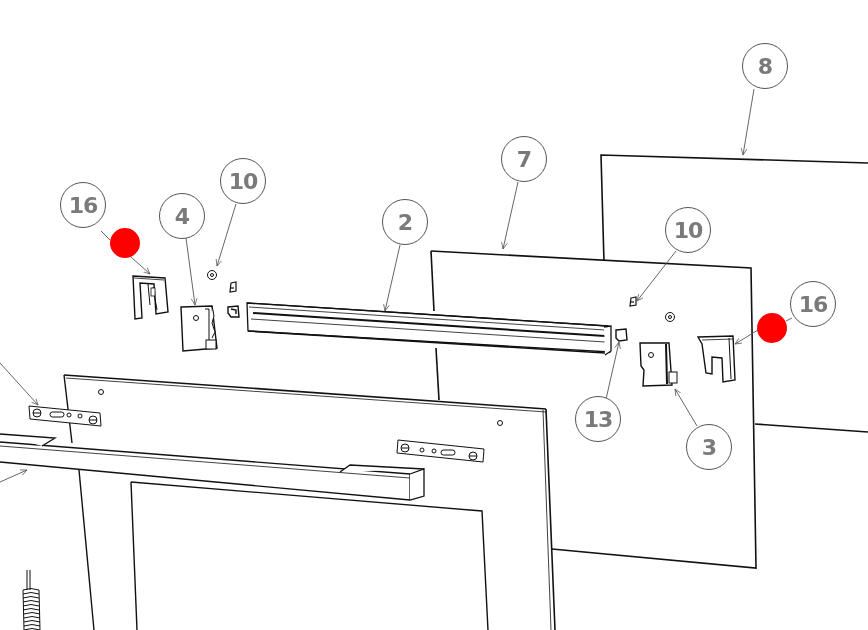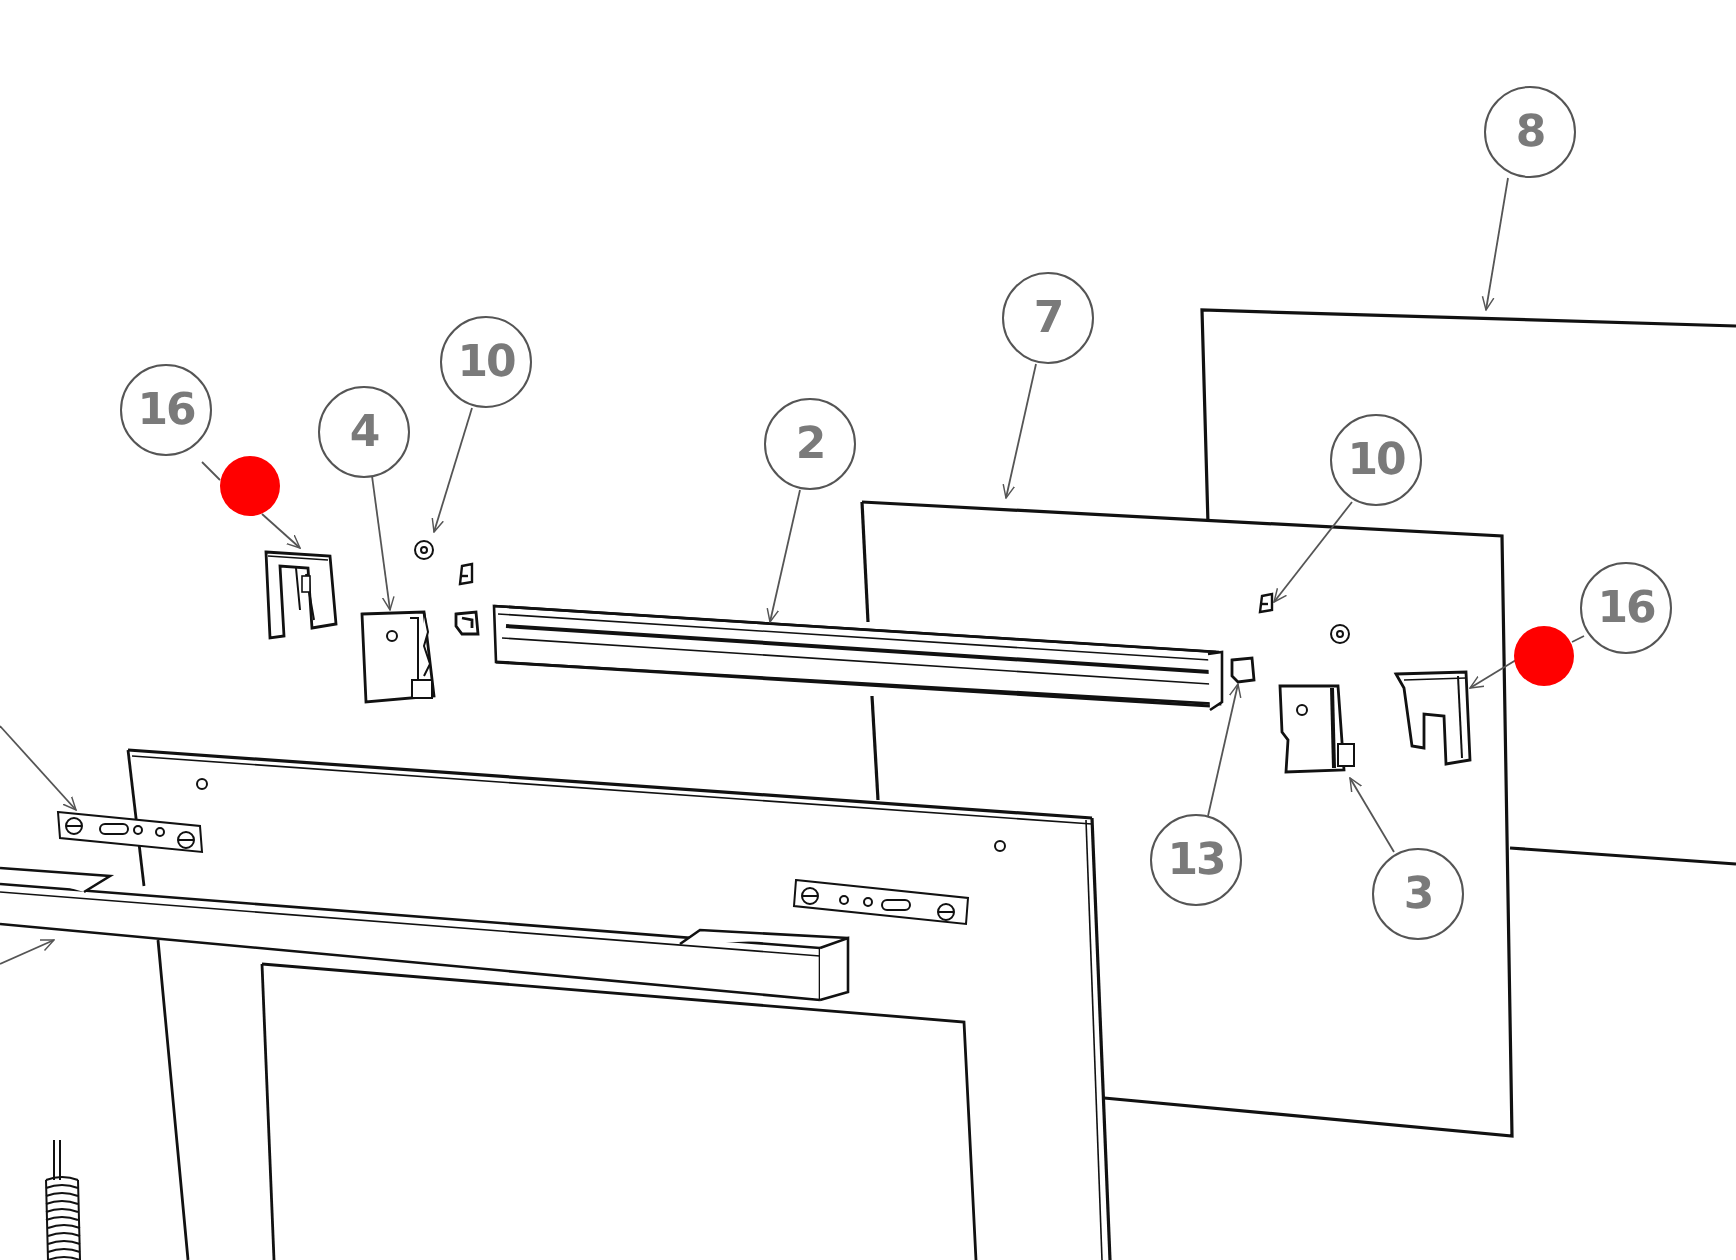--- a/index.html
+++ b/index.html
@@ -167,17 +167,17 @@
 </svg>
 
 <div class="callout" style="left:742px;top:43px">8</div>
 <div class="callout" style="left:501px;top:136px">7</div>
 <div class="callout" style="left:220px;top:158px">10</div>
 <div class="callout" style="left:60px;top:182px">16</div>
 <div class="callout" style="left:159px;top:193px">4</div>
 <div class="callout" style="left:382px;top:199px">2</div>
 <div class="callout" style="left:665px;top:207px">10</div>
 <div class="callout" style="left:790px;top:281px">16</div>
-<div class="callout" style="left:575px;top:407px">13</div>
+<div class="callout" style="left:575px;top:396px">13</div>
 <div class="callout" style="left:686px;top:424px">3</div>
 
 <div class="hotspot" style="left:110px;top:228px;background:#ff0000"></div>
 <div class="hotspot" style="left:757px;top:313px;background:#ff0000"></div>
 
 </body></html>

